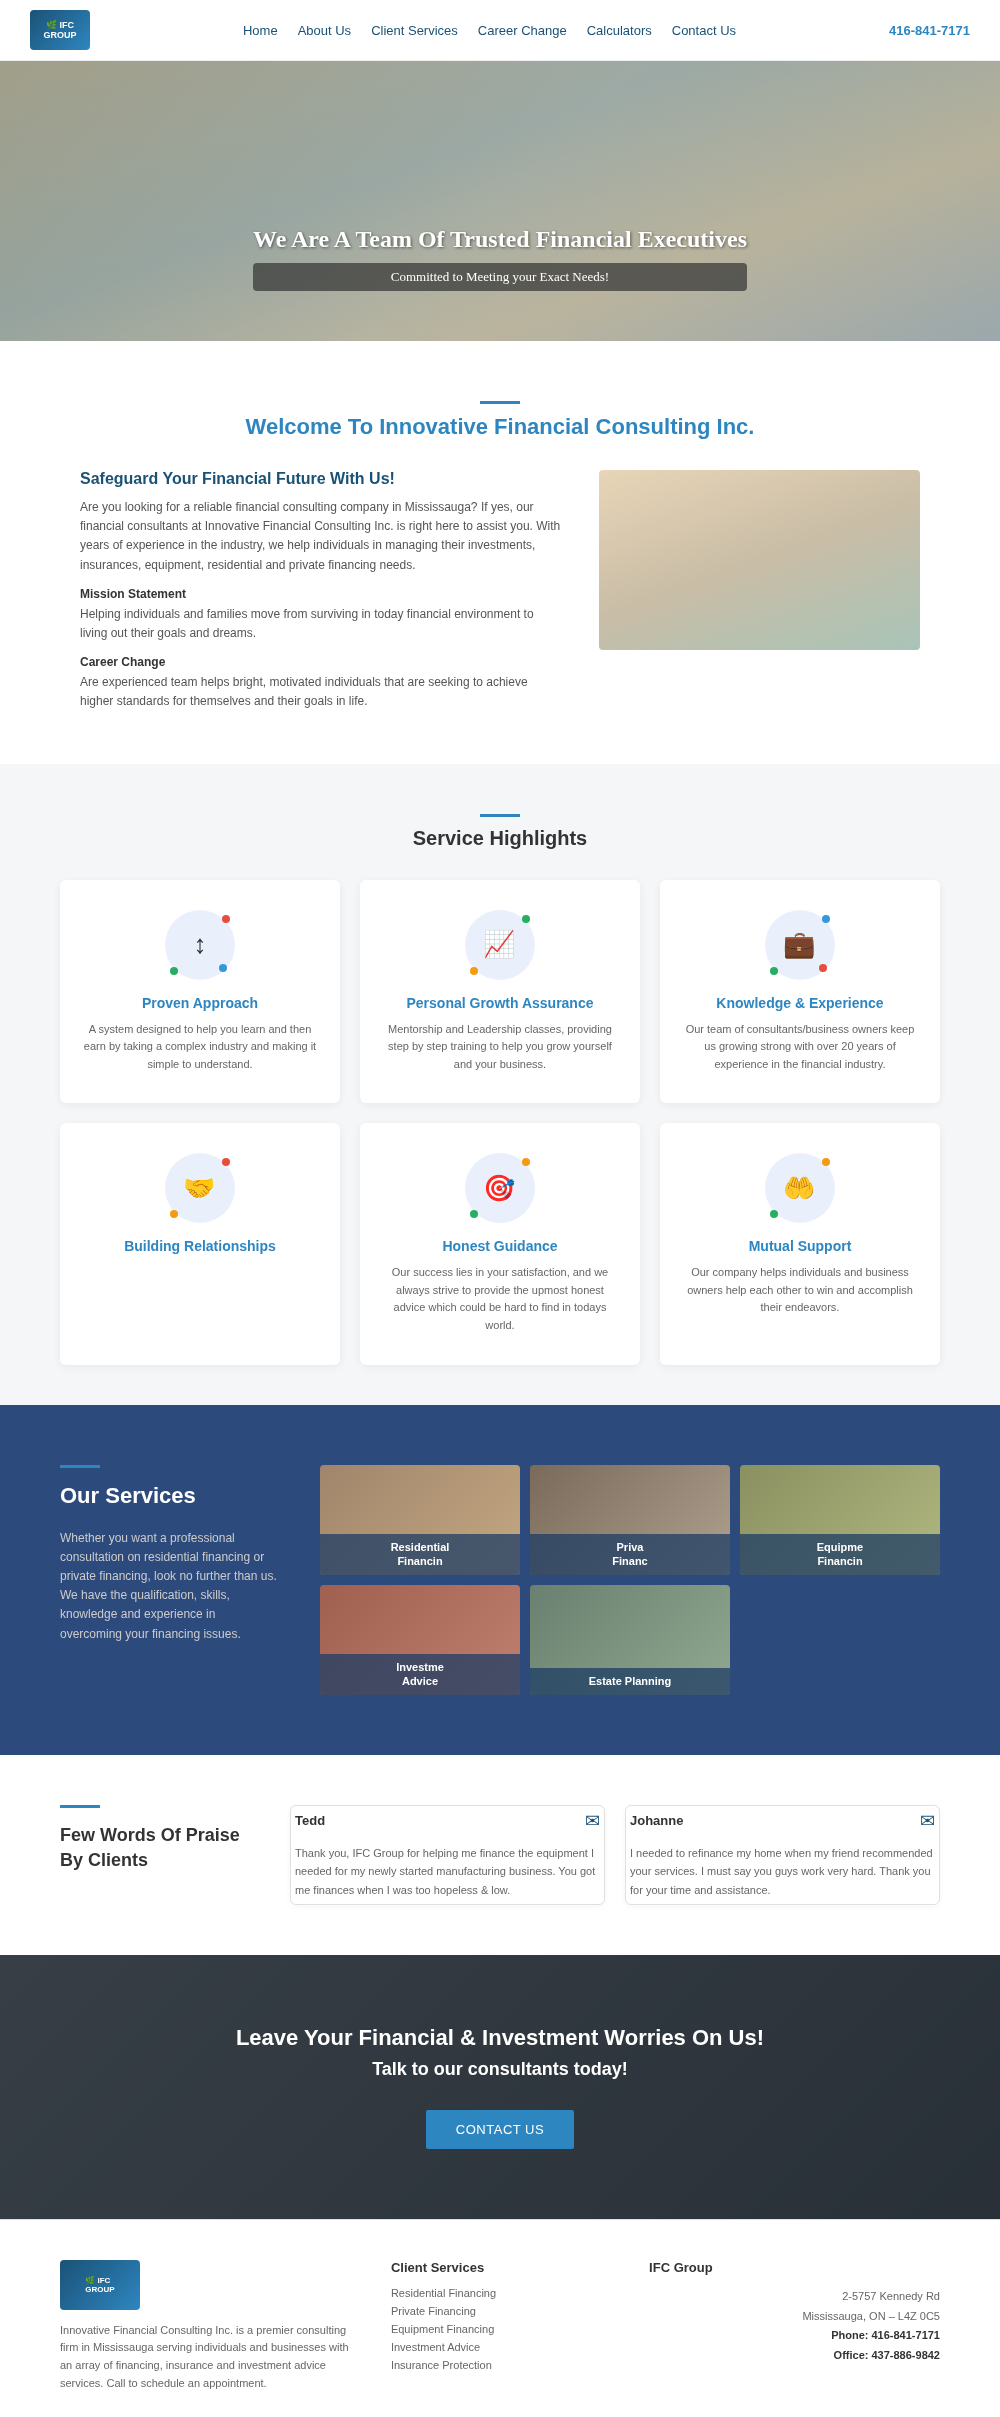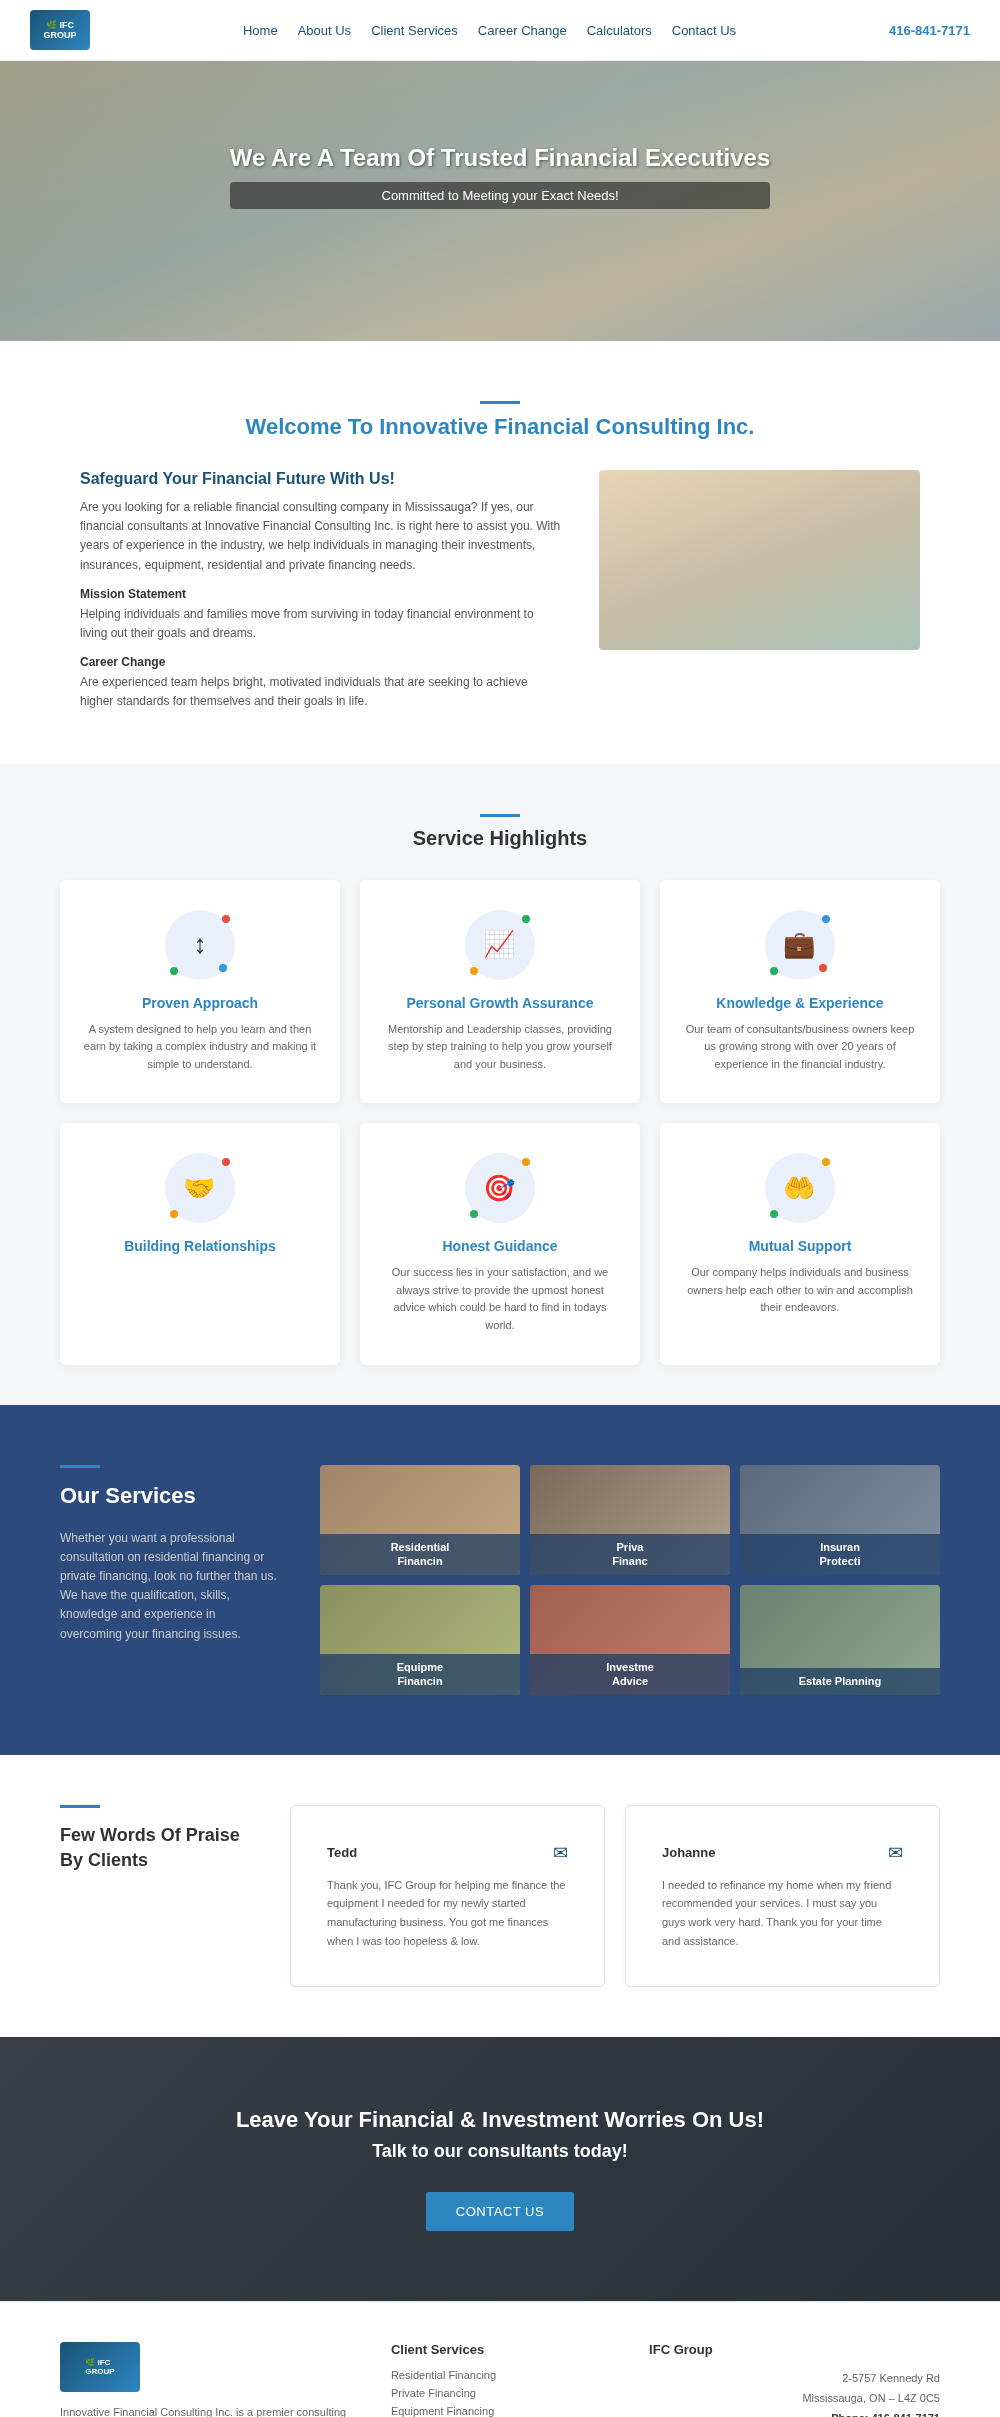--- a/index.html
+++ b/index.html
@@ -25,23 +25,23 @@
       text-decoration: none; color: #1a5276; font-size: 13px;
       cursor: pointer;
     }
     .nav-phone { color: #2e86c1; font-weight: bold; font-size: 13px; }
 
     
     .hero {
       width: 100%; height: 280px;
       background: linear-gradient(rgba(0,0,0,0.3), rgba(0,0,0,0.3)),
         linear-gradient(135deg, #7f8c8d 0%, #bdc3c7 50%, #95a5a6 100%);
-      display: flex; flex-direction: column; align-items: center; justify-content: center;
+      display: flex; flex-direction: column; align-items: center; justify-content: flex-end;
       padding-bottom: 50px; text-align: center;
-      position: relative; overflow: hidden;
+      position: relative; overflow: hidden; font-family: Liberation Serif, serif;
     }
     .hero-bg {
       position: absolute; inset: 0;
       background: linear-gradient(160deg, #c0b99a 0%, #a8b8b0 40%, #d4c9a8 70%, #b0bec5 100%);
       opacity: 0.7;
     }
     .hero-content { position: relative; z-index: 2; }
     .hero h1 { color: #fff; font-size: 24px; font-weight: bold; text-shadow: 1px 1px 3px rgba(0,0,0,0.5); }
     .hero-sub {
       background: rgba(50,50,50,0.7); color: #fff;
@@ -122,21 +122,21 @@
 
     
     .testimonials { padding: 50px 60px; background: #fff; }
     .testimonials-inner { display: flex; gap: 30px; align-items: flex-start; }
     .testimonials-left { flex: 0 0 200px; }
     .testimonials-left .line { width: 40px; height: 3px; background: #2e86c1; margin-bottom: 15px; }
     .testimonials-left h2 { font-size: 18px; color: #333; font-weight: bold; line-height: 1.4; }
     .testimonial-cards { flex: 1; display: flex; gap: 20px; }
     .testimonial-card {
       flex: 1; background: #fff; border: 1px solid #e0e0e0;
-      border-radius: 6px; padding: 36px;
+      border-radius: 6px; padding: 4px;
       box-shadow: 0 2px 6px rgba(0,0,0,0.04);
     }
     .testimonial-header { display: flex; justify-content: space-between; align-items: center; margin-bottom: 12px; }
     .testimonial-name { font-weight: bold; font-size: 13px; color: #333; }
     .email-icon { font-size: 18px; color: #1a5276; }
     .testimonial-text { font-size: 11px; color: #666; line-height: 1.7; }
 
     
     .cta-section {
       background: linear-gradient(rgba(0,0,0,0.55), rgba(0,0,0,0.55)),
@@ -292,24 +292,20 @@
   <div class="services-grid" id="services-grid">
       <div class="service-tile">
     <div class="service-tile-bg t1"></div>
     <div class="service-tile-label">Residential<br>Financin</div>
   </div>
       <div class="service-tile">
     <div class="service-tile-bg t2"></div>
     <div class="service-tile-label">Priva<br>Financ</div>
   </div>
       <div class="service-tile">
-    <div class="service-tile-bg t3"></div>
-    <div class="service-tile-label">Insuran<br>Protecti</div>
-  </div>
-      <div class="service-tile">
     <div class="service-tile-bg t4"></div>
     <div class="service-tile-label">Equipme<br>Financin</div>
   </div>
       <div class="service-tile">
     <div class="service-tile-bg t5"></div>
     <div class="service-tile-label">Investme<br>Advice</div>
   </div>
       <div class="service-tile">
     <div class="service-tile-bg t6"></div>
     <div class="service-tile-label">Estate Planning</div>

